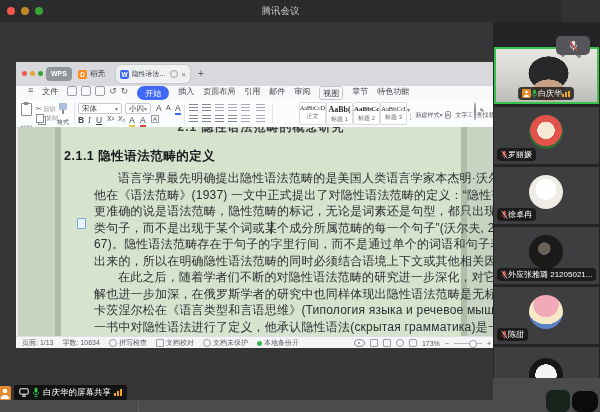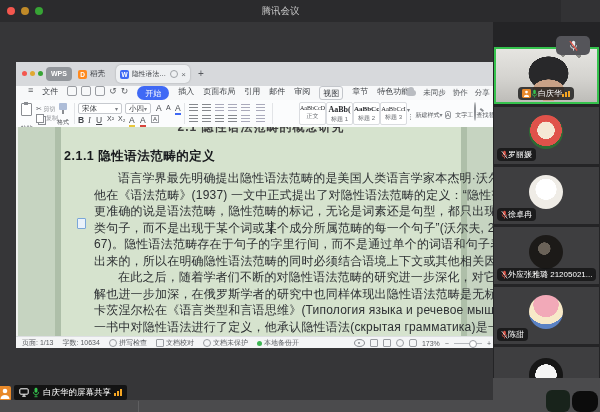--- a/index.html
+++ b/index.html
@@ -180,28 +180,20 @@
       </span>
       <span class="m-start">开始</span>
       <span>插入</span>
       <span>页面布局</span>
       <span>引用</span>
       <span>邮件</span>
       <span>审阅</span>
       <span class="m-view">视图</span>
       <span>章节</span>
       <span>特色功能</span>
-      <span class="menu-right">
-        <span class="cloud"></span>
-        <span>未同步</span>
-        <span>协作</span>
-        <span>分享</span>
-        <i class="ic i-kebab"></i>
-        <i class="ic i-chev"></i>
-      </span>
     </div>
 
     <div class="abs toolbar">
       <div class="abs" style="left:4px;top:3px;width:13px;text-align:center;">
         <span class="i-paste" style="margin:0 auto;display:block;"></span>
         <span class="t-label">粘贴</span><i class="ic i-caret"></i>
       </div>
       <div class="abs" style="left:20px;top:4px;font-size:6px;color:#8b8e93;">
         <i class="ic i-scissors"></i>
         <span>剪切</span>

